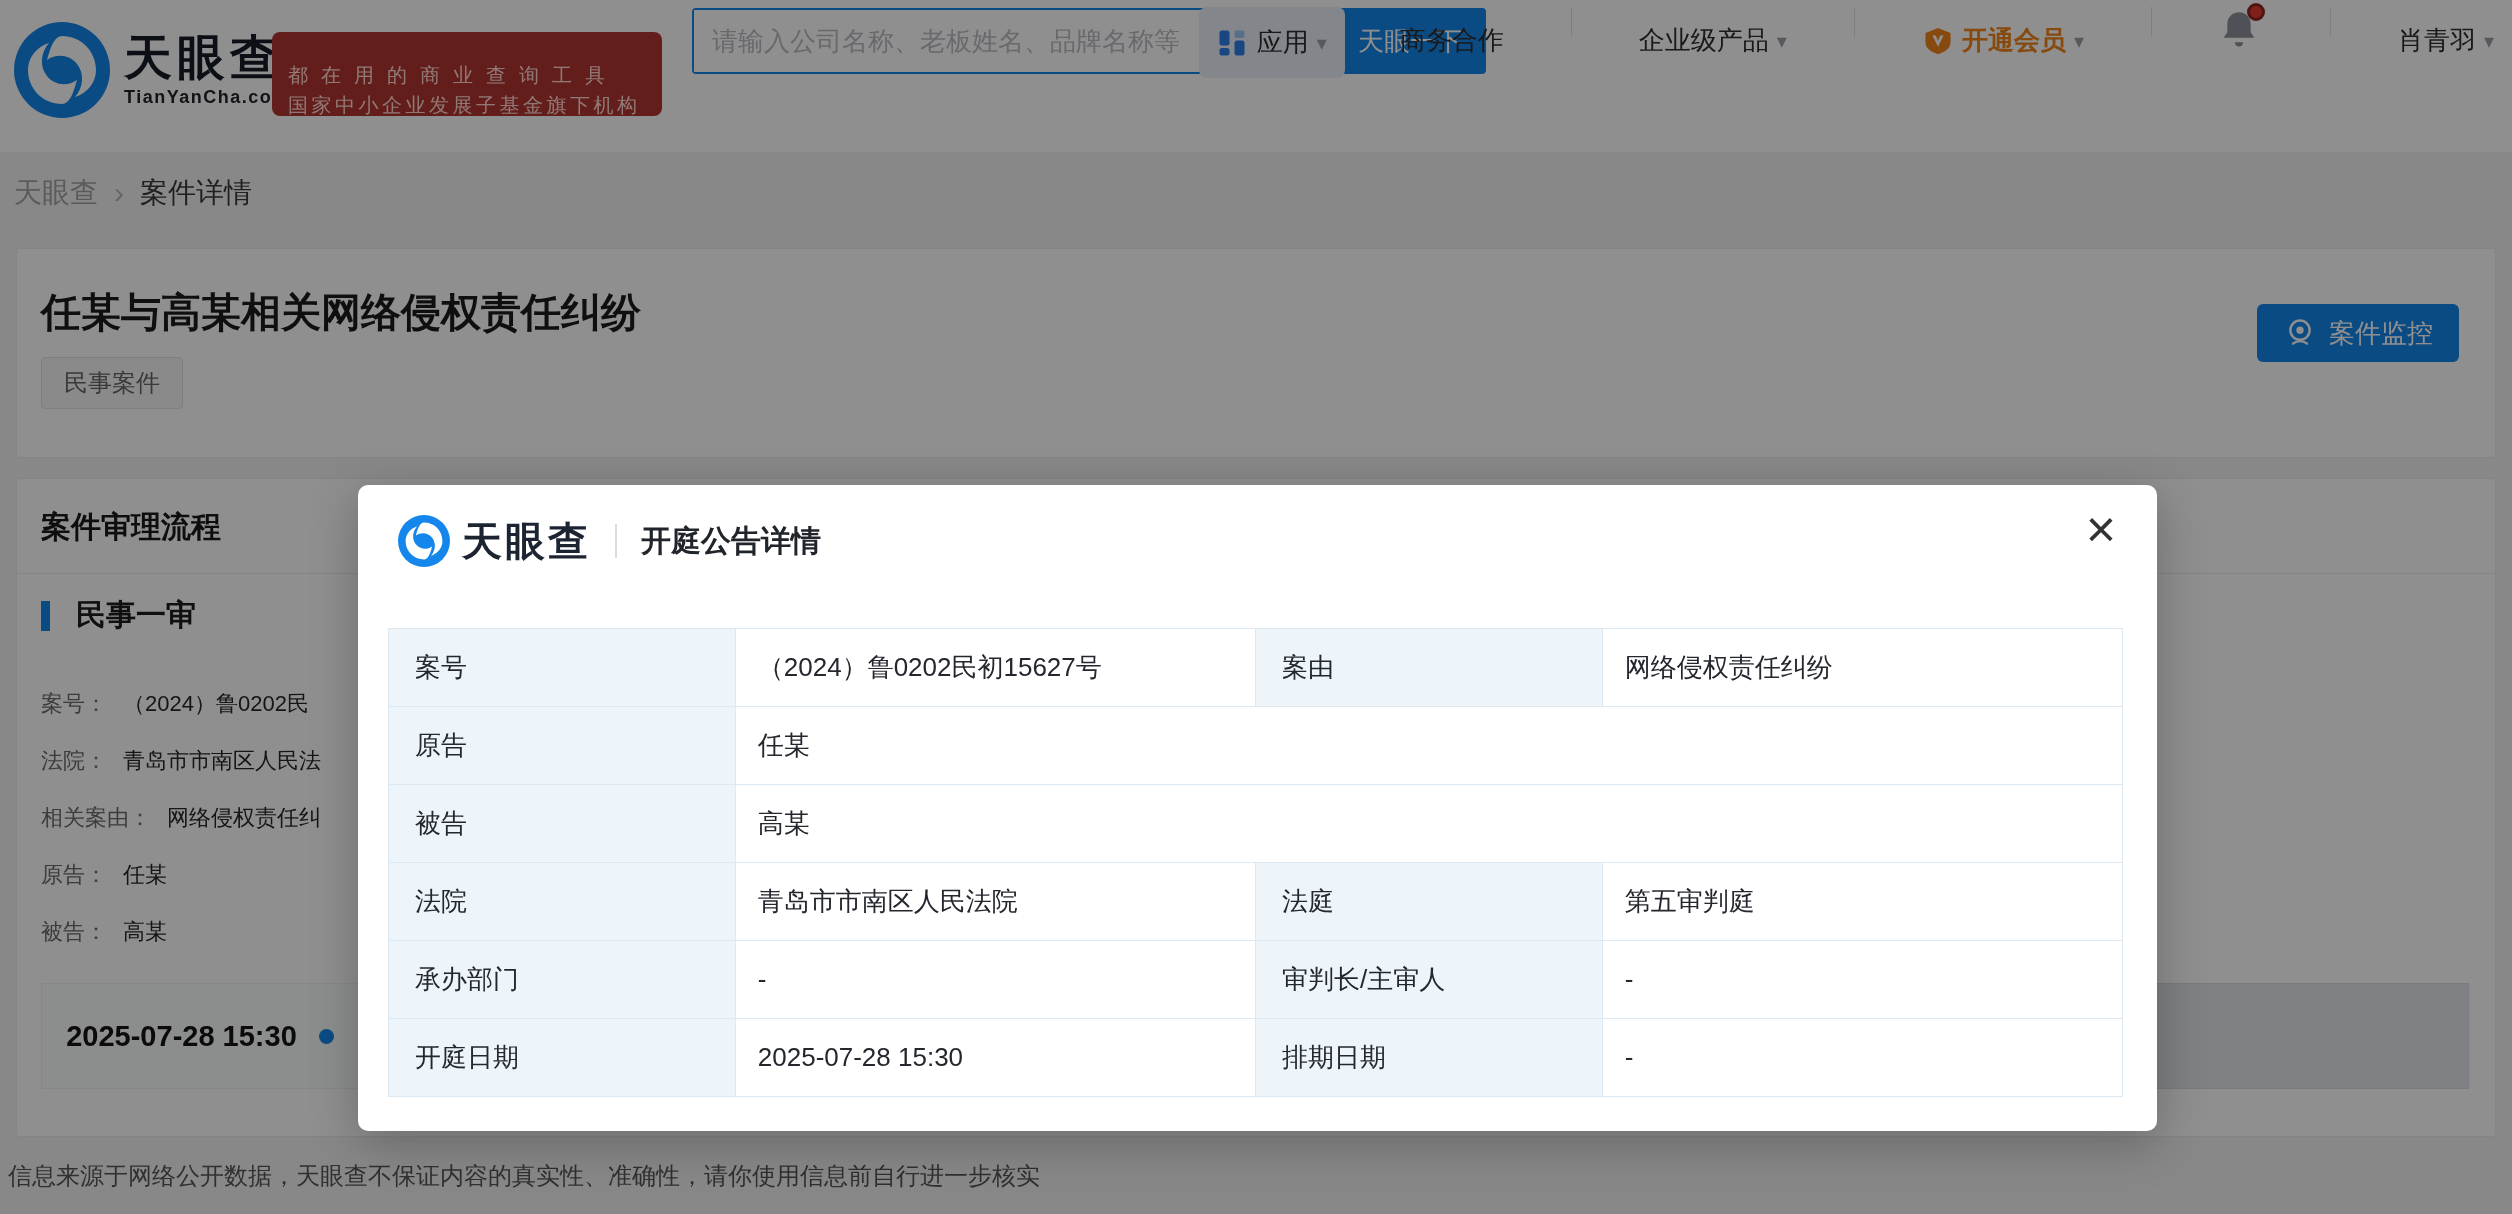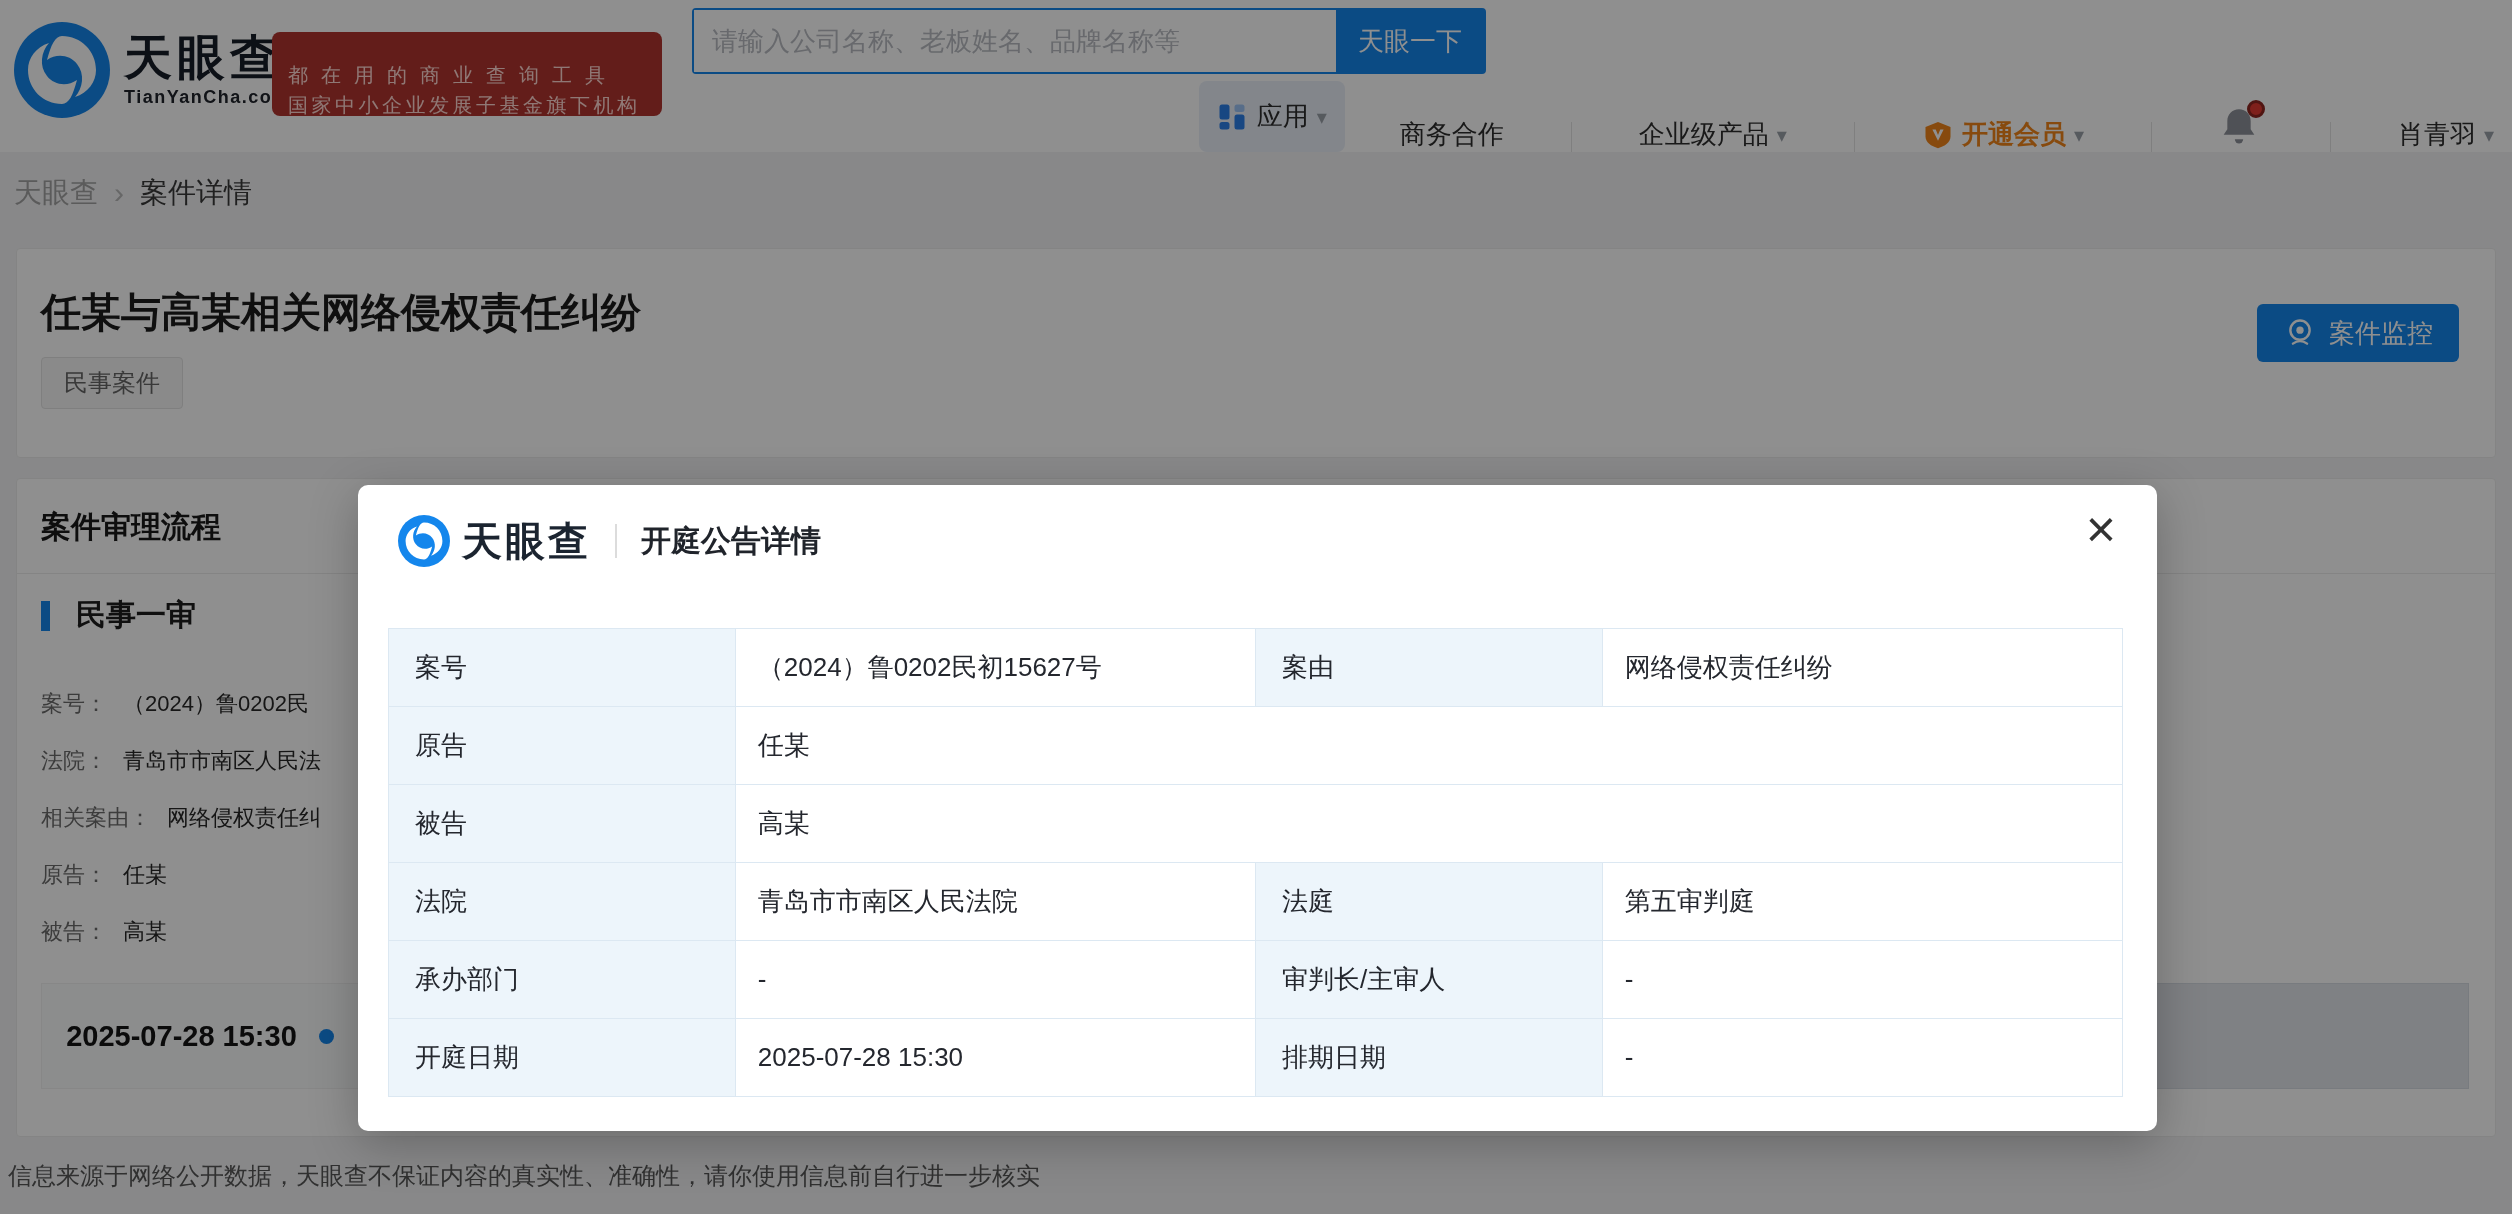--- a/index.html
+++ b/index.html
@@ -31,21 +31,21 @@
 
   .search{position:absolute;left:692px;top:8px;}
   .tabs{display:flex;align-items:flex-end;height:56px;}
   .tab{font-size:25px;color:#2c2c2c;padding:12px 26px;cursor:pointer;}
   .tab.active{background:var(--primary-blue);color:#fff;border-radius:6px 6px 0 0;}
   .search-box{display:flex;width:794px;height:66px;border:2px solid var(--primary-blue);border-radius:4px;background:#fff;}
   .search-input{flex:1;border:none;outline:none;font-size:26px;padding-left:18px;color:#333;font-family:inherit;}
   .search-input::placeholder{color:#b9bcc2;}
   .search-btn{width:148px;background:var(--primary-blue);color:#fff;font-size:26px;border:none;cursor:pointer;font-family:inherit;}
 
-  .nav{position:absolute;right:18px;top:0;height:152px;display:flex;align-items:flex-end;font-size:26px;color:#2e2e2e;gap:43px;}
+  .nav{position:absolute;right:18px;top:7px;height:152px;display:flex;align-items:flex-start;font-size:26px;color:#2e2e2e;gap:43px;}
   .nav-sep{width:1px;height:30px;background:#e3e3e3;margin:0 24px;}
   .apps-chip{display:flex;align-items:center;background:#e9eff8;border-radius:8px;padding:18px 18px;cursor:pointer;margin-right:12px;}
   .apps-chip .lbl{margin:0 8px 0 10px;}
   .caret{font-size:20px;color:#9aa0a8;}
   .nav-item{cursor:pointer;display:flex;align-items:center;white-space:nowrap;margin-top:16px;}
   .vip{color:var(--vip-orange);font-weight:bold;}
   .vip .lbl{margin:0 8px;}
   .bell-wrap{position:relative;width:44px;height:48px;cursor:pointer;}
   .bell-dot{position:absolute;right:-2px;top:-4px;width:18px;height:18px;border-radius:50%;
             background:var(--notification-red);border:3px solid #8f2620;}

